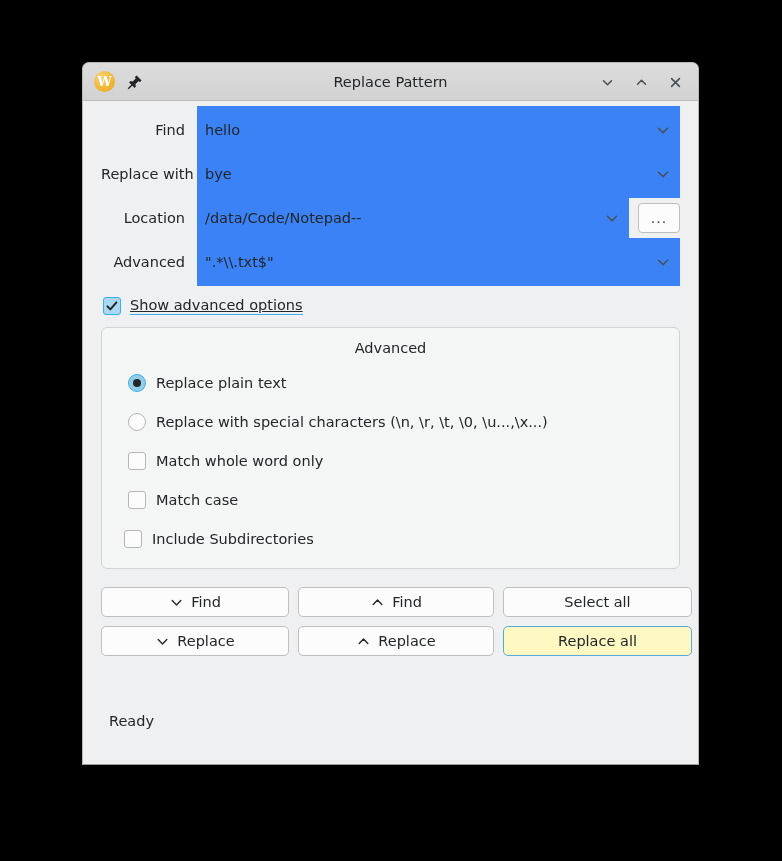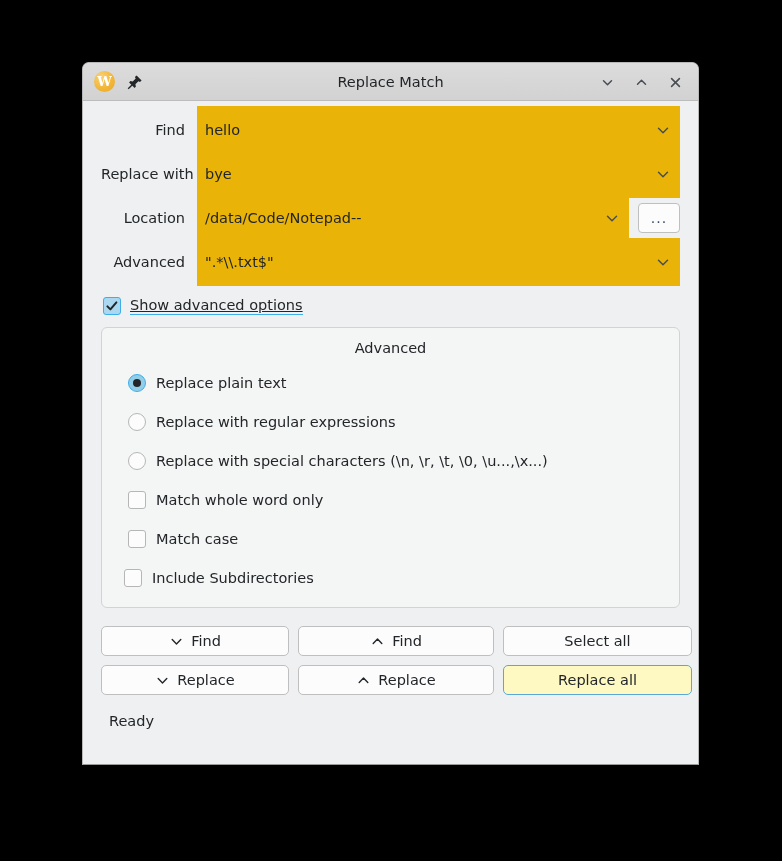--- a/index.html
+++ b/index.html
@@ -78,21 +78,21 @@
 
   
   .form { padding: 14px 18px 0 18px; }
   .row { display: flex; align-items: center; height: 30px; margin-bottom: 14px; }
   .row .lbl {
     width: 96px; text-align: right; padding-right: 12px;
     font-size: 14.5px; color: #232629; white-space: nowrap;
   }
   .combo {
     position: relative; flex: 1; height: 48px;
-    background: #eab308; border: none;
+    background: #3b82f6; border: none;
     display: flex; align-items: center;
   }
   .combo .val {
     padding-left: 8px; font-size: 14.5px; color: #232629;
     white-space: nowrap; overflow: hidden;
   }
   .combo .chev {
     position: absolute; right: 9px; top: 0; bottom: 0;
     display: flex; align-items: center;
   }
@@ -196,21 +196,21 @@
       <div class="tb-left">
         <div class="app-icon">W</div>
         <span class="pin-icon">
           <svg width="16" height="16" viewBox="0 0 16 16">
             <path d="M9.6 1.4 L14.6 6.4 L12.9 8.1 L11.4 7.3 L8.4 10.3 L8.9 12.6 L7.6 13.9 L2.1 8.4 L3.4 7.1 L5.7 7.6 L8.7 4.6 L7.9 3.1 Z" fill="#232629"></path>
             <path d="M5.3 10.7 L1.2 14.8" stroke="#232629" stroke-width="1.4" fill="none"></path>
           </svg>
         </span>
       </div>
 
-      <div class="tb-title">Replace Match</div>
+      <div class="tb-title">Replace Pattern</div>
 
       <div class="tb-right">
         <div class="tb-btn">
           <svg width="15" height="15" viewBox="0 0 15 15">
             <polyline points="3.5,5.8 7.5,9.8 11.5,5.8" fill="none" stroke="#4a4f54" stroke-width="1.5" stroke-linecap="round" stroke-linejoin="round"></polyline>
           </svg>
         </div>
         <div class="tb-btn">
           <svg width="15" height="15" viewBox="0 0 15 15">
             <polyline points="3.5,9.2 7.5,5.2 11.5,9.2" fill="none" stroke="#4a4f54" stroke-width="1.5" stroke-linecap="round" stroke-linejoin="round"></polyline>
@@ -292,24 +292,20 @@
       </div>
 
       <div class="groupbox">
         <div class="gb-title">Advanced</div>
 
         <div class="opt">
           <span class="radio sel"></span>
           <span class="txt">Replace plain text</span>
         </div>
 
-        <div class="opt">
-          <span class="radio"></span>
-          <span class="txt">Replace with regular expressions</span>
-        </div>
 
         <div class="opt">
           <span class="radio"></span>
           <span class="txt">Replace with special characters (\n, \r, \t, \0, \u...,\x...)</span>
         </div>
 
         <div class="opt">
           <span class="cb"></span>
           <span class="txt">Match whole word only</span>
         </div>

